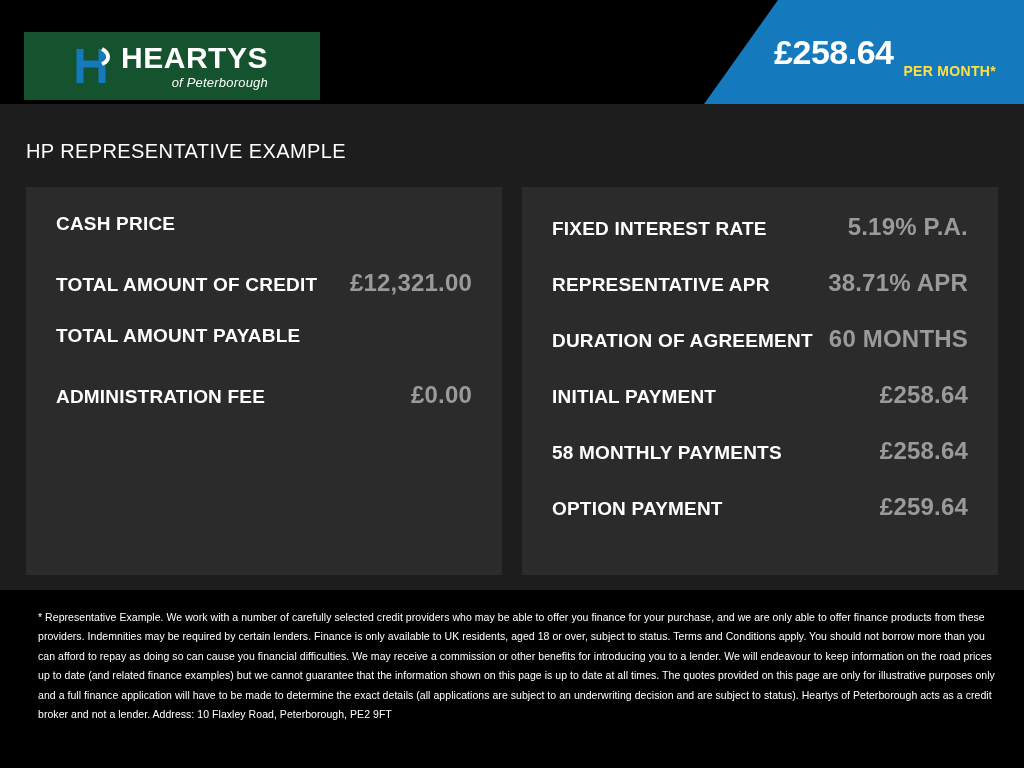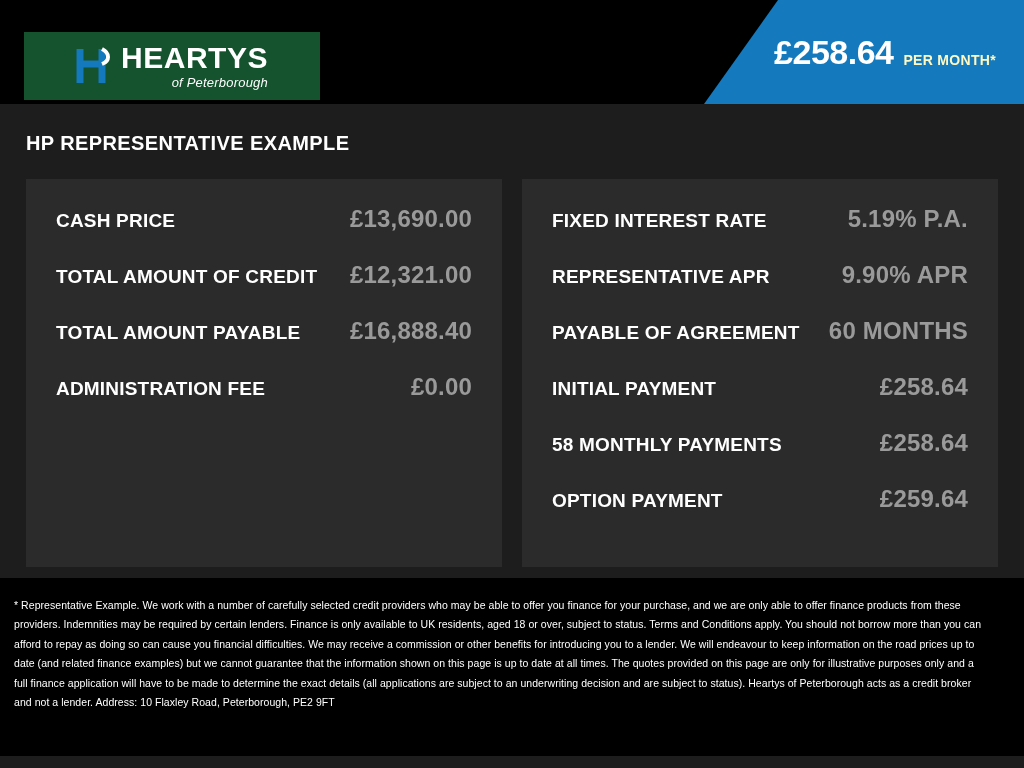--- a/index.html
+++ b/index.html
@@ -80,36 +80,36 @@
     justify-content: center;
     padding-left: 42px;
   }
   .price-amount {
     color: #ffffff;
     font-size: 34px;
     font-weight: bold;
     letter-spacing: -0.5px;
   }
   .price-period {
-    color: #fef9c3;
+    color: #fde047;
     font-size: 14px;
     font-weight: bold;
     margin-left: 10px;
     letter-spacing: 0.3px;
     position: relative;
-    top: 8px;
+    top: 19px;
   }
 
   
   .section-title {
     color: #ffffff;
     font-size: 20px;
-    font-weight: bold;
+    font-weight: normal;
     letter-spacing: 0.4px;
-    padding: 28px 0 0 26px;
+    padding: 36px 0 0 26px;
   }
 
   
   .panels {
     display: flex;
     gap: 20px;
     padding: 24px 26px 0 26px;
   }
   .panel {
     flex: 1;
@@ -134,25 +134,25 @@
     font-weight: bold;
     letter-spacing: 0.2px;
     text-align: right;
     white-space: nowrap;
   }
 
   
   .footer {
     position: absolute;
     left: 0;
-    bottom: 12px;
+    bottom: 0;
     width: 1024px;
     height: 178px;
     background: #000;
-    padding: 18px 26px 0 14px;
+    padding: 18px 26px 0 38px;
   }
   .footer p {
     color: #ffffff;
     font-size: 10.5px;
     line-height: 1.85;
     letter-spacing: 0.05px;
     max-width: 968px;
   }
 </style>
 </head>
@@ -186,47 +186,45 @@
 
   </div>
 
   <div class="section-title">HP REPRESENTATIVE EXAMPLE</div>
 
   <div class="panels">
 
     <div class="panel">
       <div class="row">
         <span class="row-label">CASH PRICE</span>
-        <span class="row-value">£13,690.00</span>
       </div>
       <div class="row">
         <span class="row-label">TOTAL AMOUNT OF CREDIT</span>
         <span class="row-value">£12,321.00</span>
       </div>
       <div class="row">
         <span class="row-label">TOTAL AMOUNT PAYABLE</span>
-        <span class="row-value">£16,888.40</span>
       </div>
       <div class="row">
         <span class="row-label">ADMINISTRATION FEE</span>
         <span class="row-value">£0.00</span>
       </div>
     </div>
 
     <div class="panel">
       <div class="row">
         <span class="row-label">FIXED INTEREST RATE</span>
         <span class="row-value">5.19% P.A.</span>
       </div>
       <div class="row">
         <span class="row-label">REPRESENTATIVE APR</span>
-        <span class="row-value">9.90% APR</span>
-      </div>
-      <div class="row">
-        <span class="row-label">PAYABLE OF AGREEMENT</span>
+        <span class="row-value">38.71% APR</span>
+      </div>
+      <div class="row">
+        <span class="row-label">DURATION OF AGREEMENT</span>
         <span class="row-value">60 MONTHS</span>
       </div>
       <div class="row">
         <span class="row-label">INITIAL PAYMENT</span>
         <span class="row-value">£258.64</span>
       </div>
       <div class="row">
         <span class="row-label">58 MONTHLY PAYMENTS</span>
         <span class="row-value">£258.64</span>
       </div>

